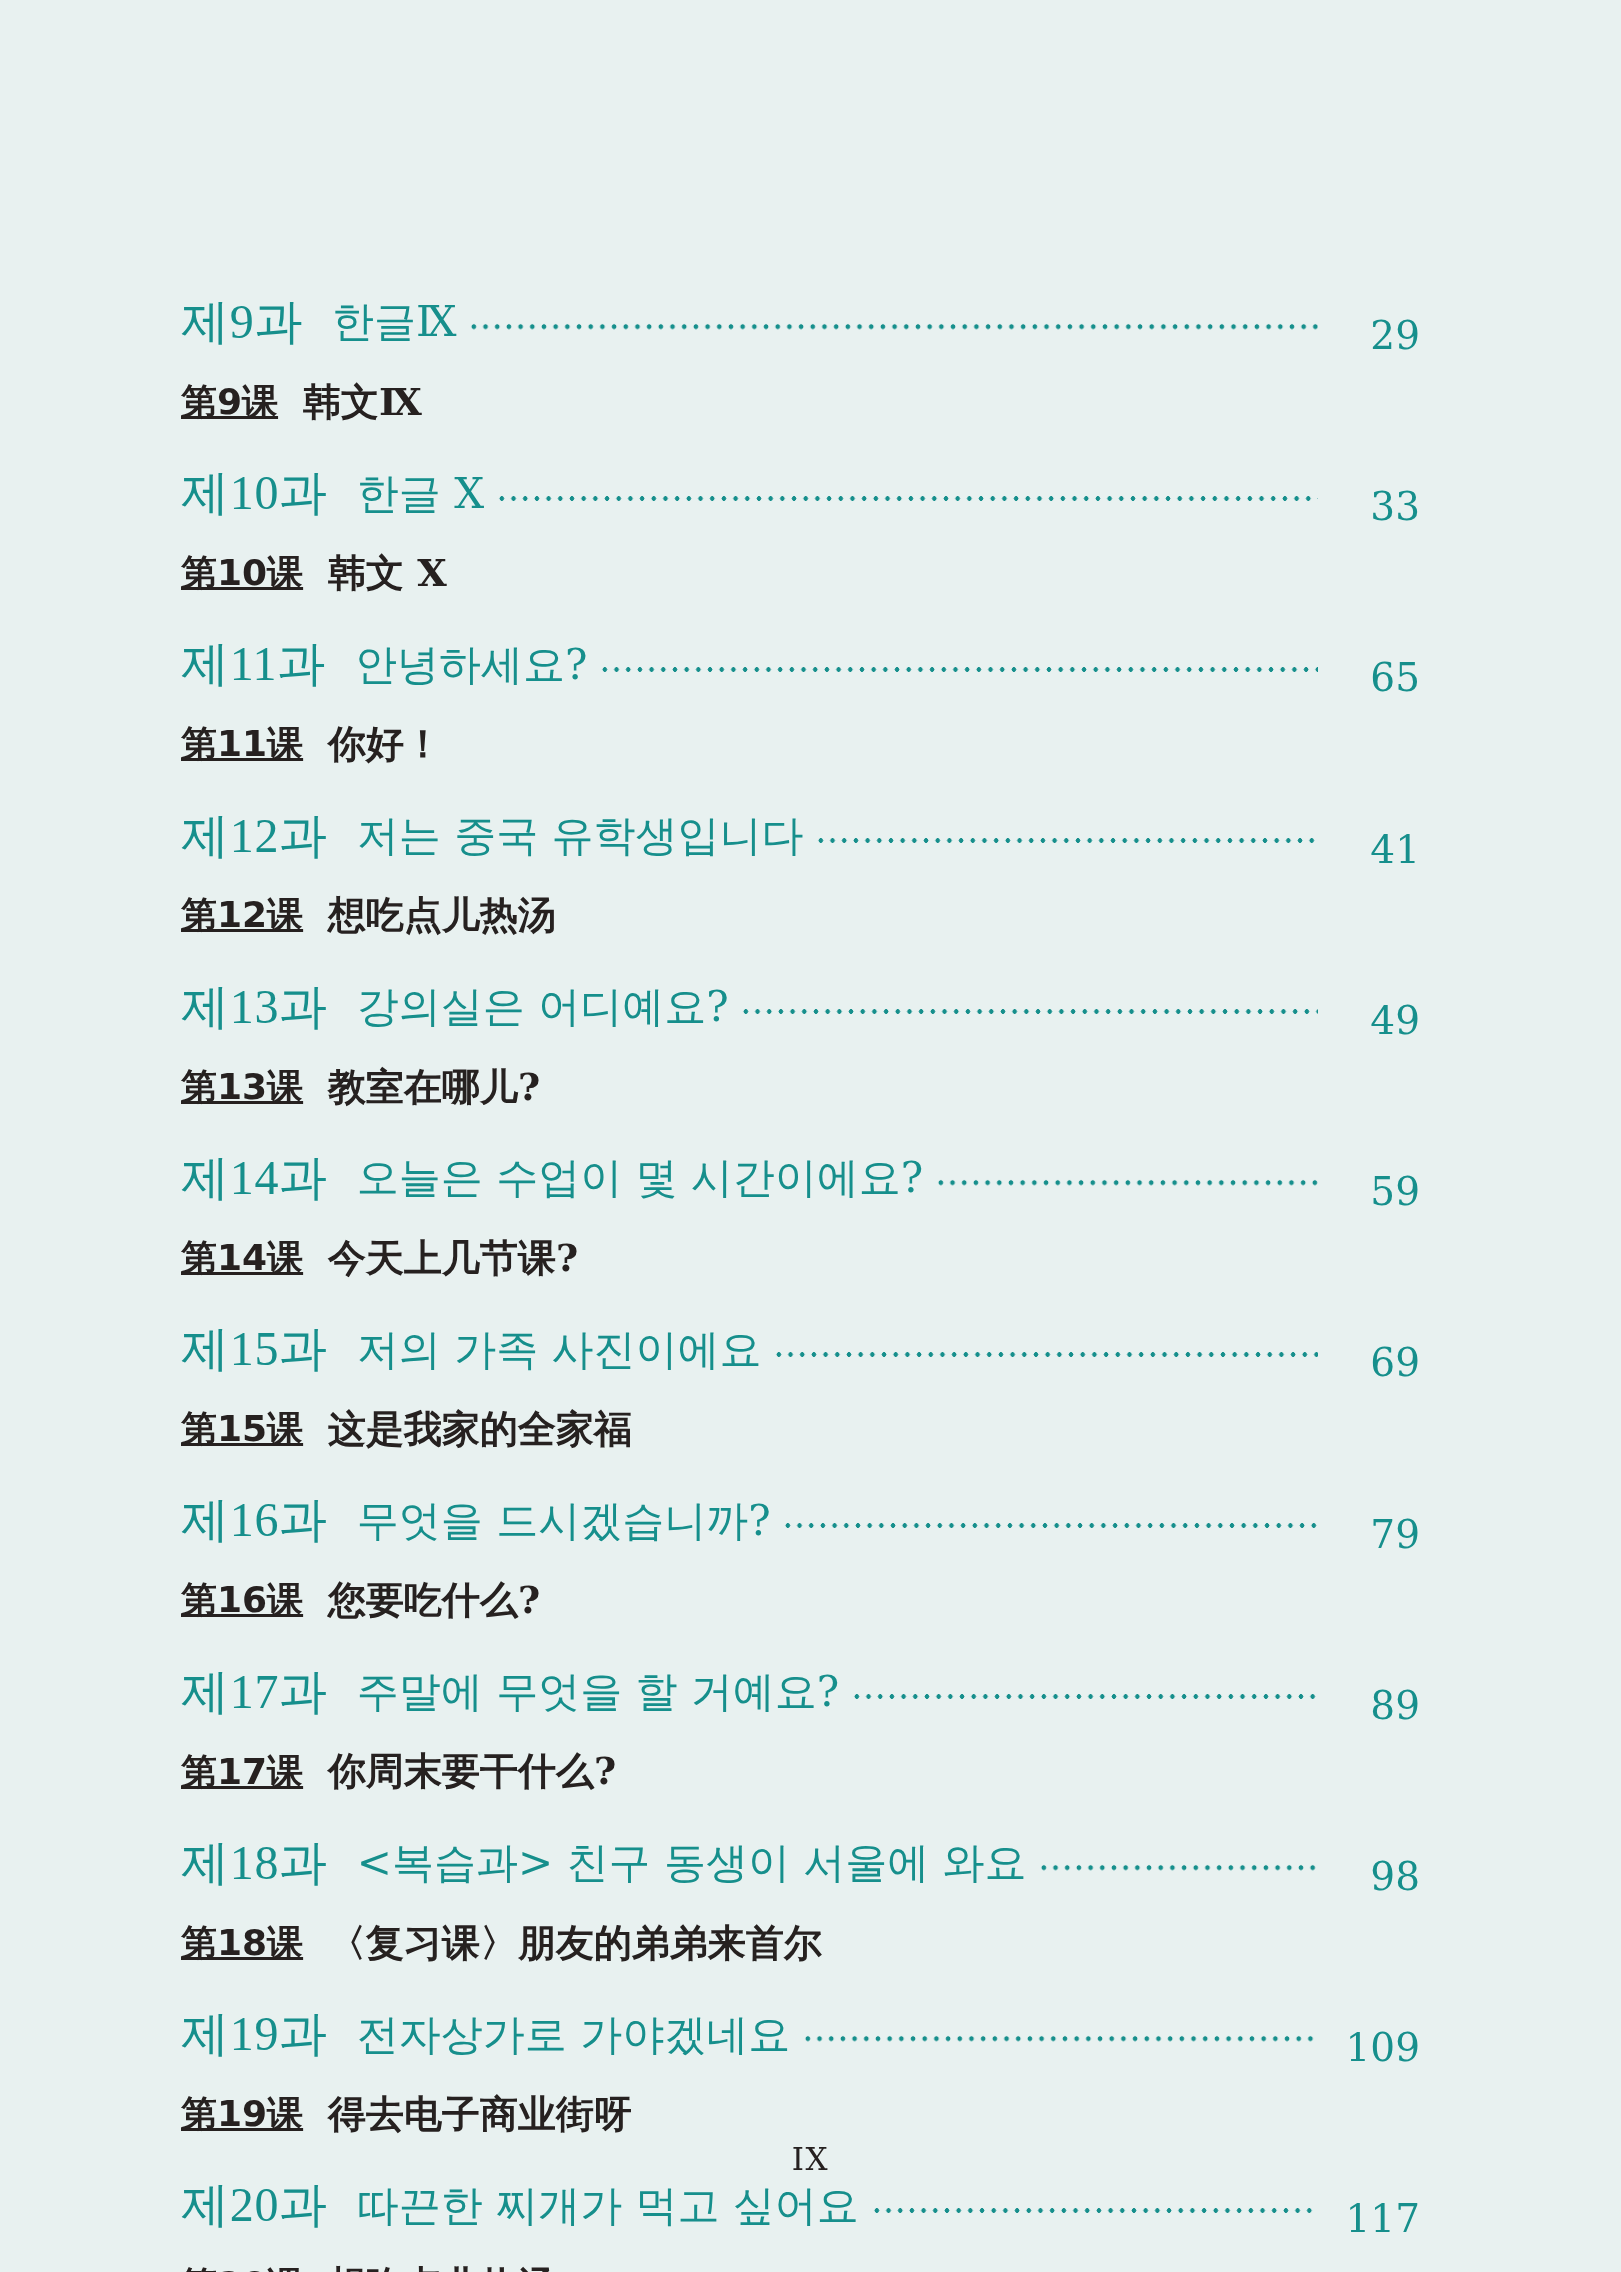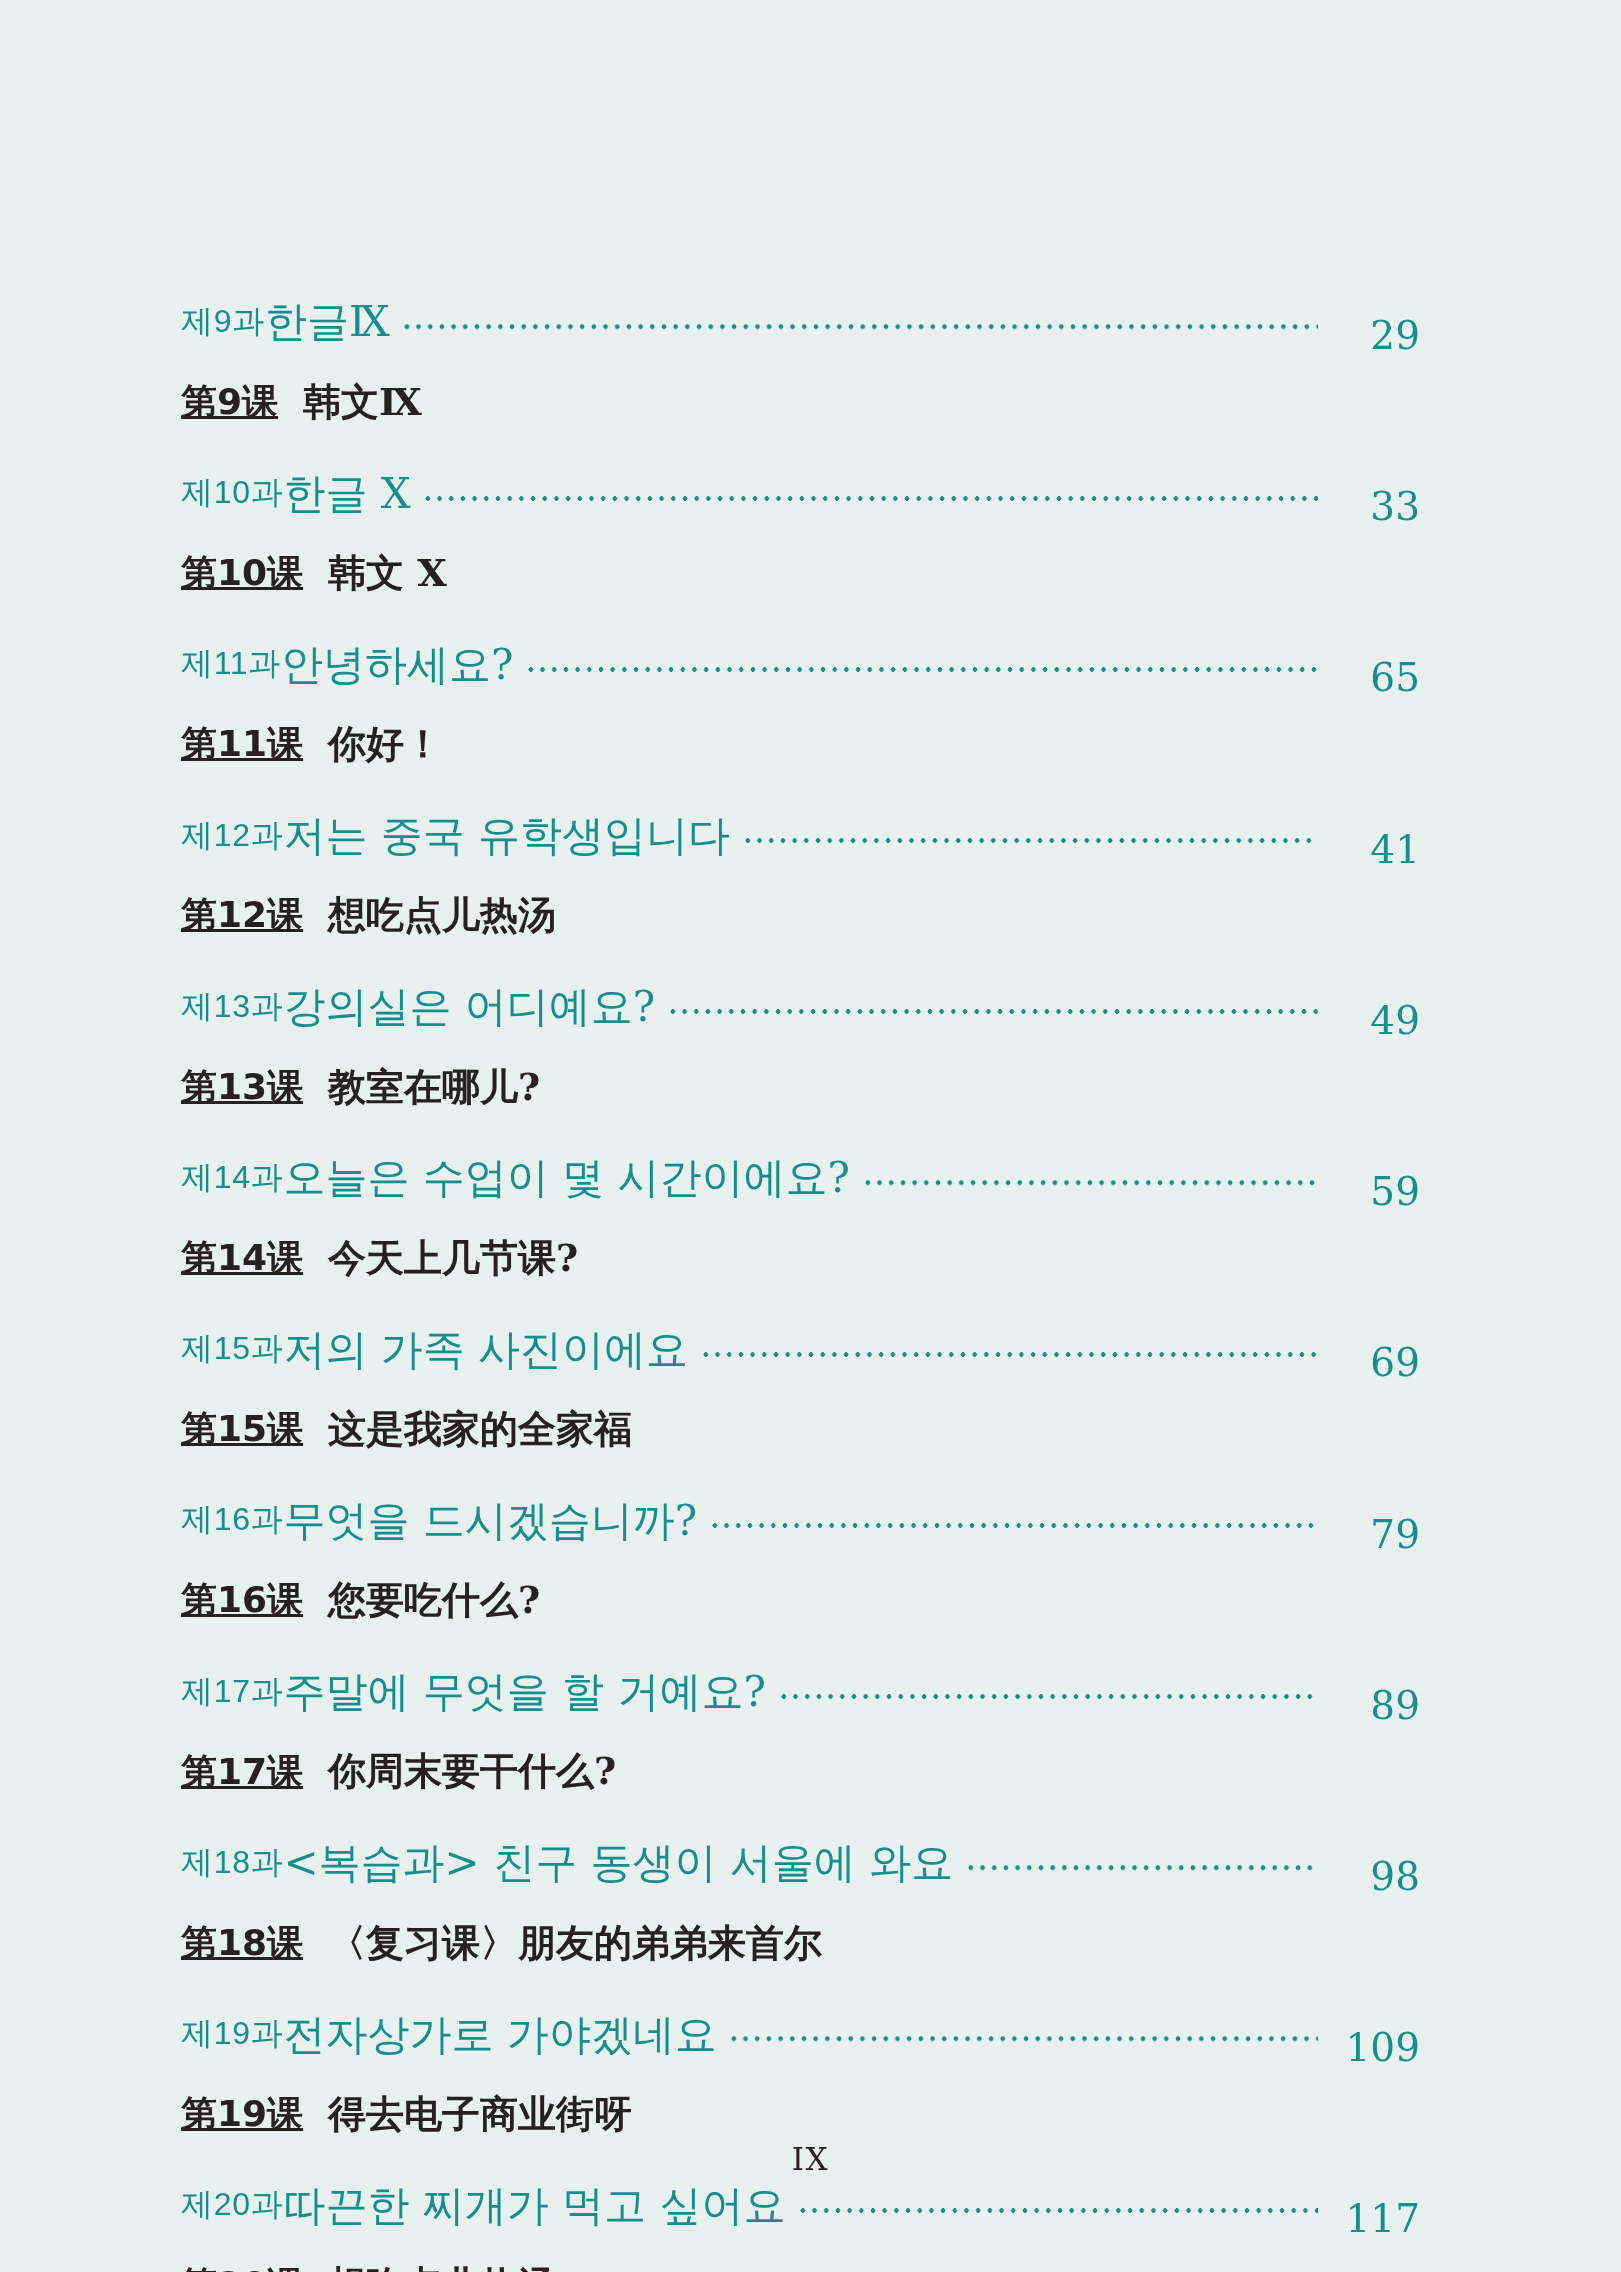--- a/index.html
+++ b/index.html
@@ -34,28 +34,29 @@
     display: flex;
     align-items: center;
     white-space: nowrap;
   }
   .ko-row {
     color: var(--teal);
     font-size: 42px;
     line-height: 1.12;
   }
   .ko-label {
-    font-family: Liberation Sans, sans-serif;
-    font-size: 32px;
+    font-family: Liberation Serif, serif;
+    font-size: 48px;
     letter-spacing: 0.7px;
     flex: 0 0 auto;
     text-align: right;
   }
   .ko-title {
     font-family: "DejaVu Serif", "Liberation Serif", serif;
+    margin-left: 29px;
     flex: 0 0 auto;
   }
   .leader {
     flex: 1 1 auto;
     height: 7.3px;
     margin: 10.2px 7.3px 0 11.7px;
     background-image: radial-gradient(circle, var(--teal) 2.2px, rgba(0,0,0,0) 2.6px);
     background-size: 11.7px 7.3px;
     background-repeat: repeat-x;
     background-position: left center;

